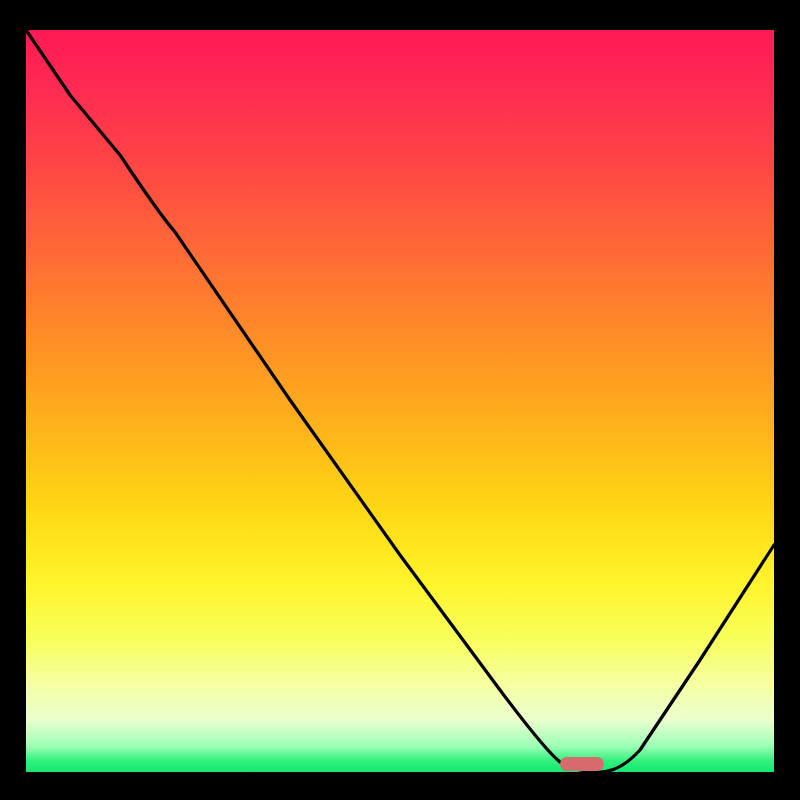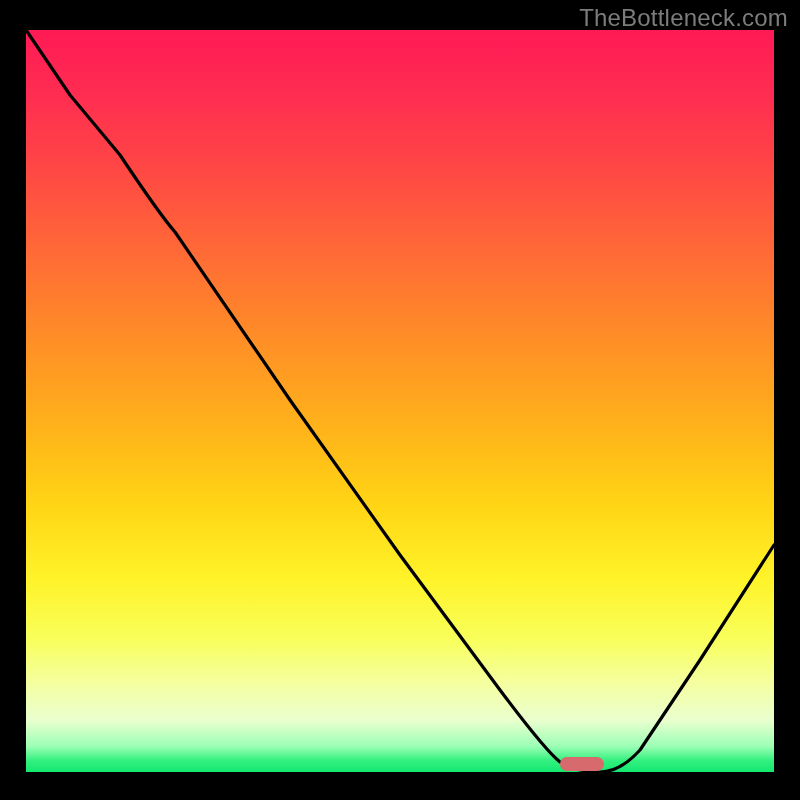--- a/index.html
+++ b/index.html
@@ -91,14 +91,13 @@
       Q 545 750 560 762
       Q 575 772 600 772
       Q 620 772 640 750
       L 700 660
       L 774 545
     " fill="none" stroke="#000" stroke-width="3.2" stroke-linecap="round" stroke-linejoin="round"></path>
   </svg>
 
   <div class="marker" style="left:560px; top:757px;"></div>
 
-  <div class="watermark">TheBottleneck.com</div>
 </div>
 
 </body></html>

